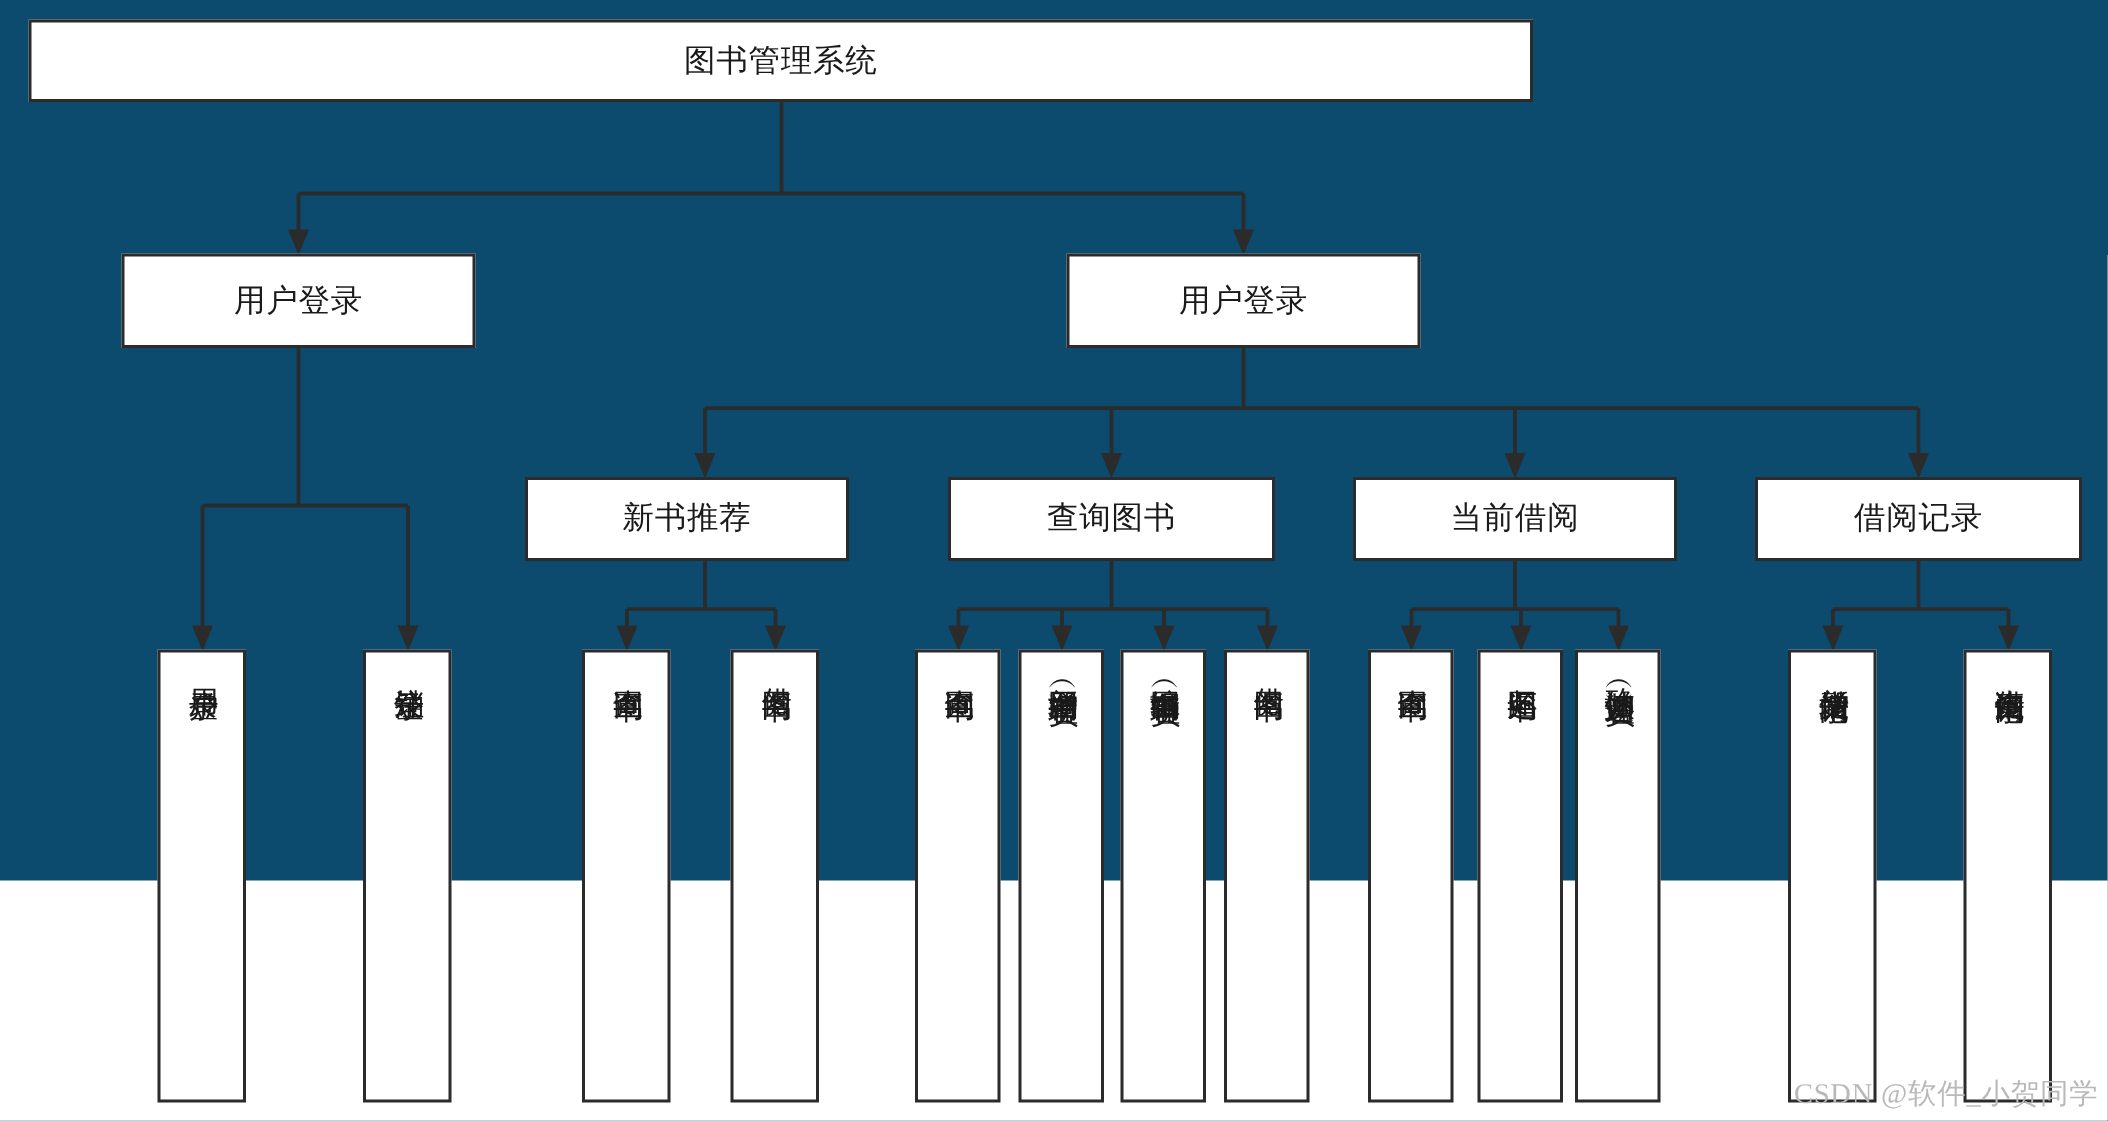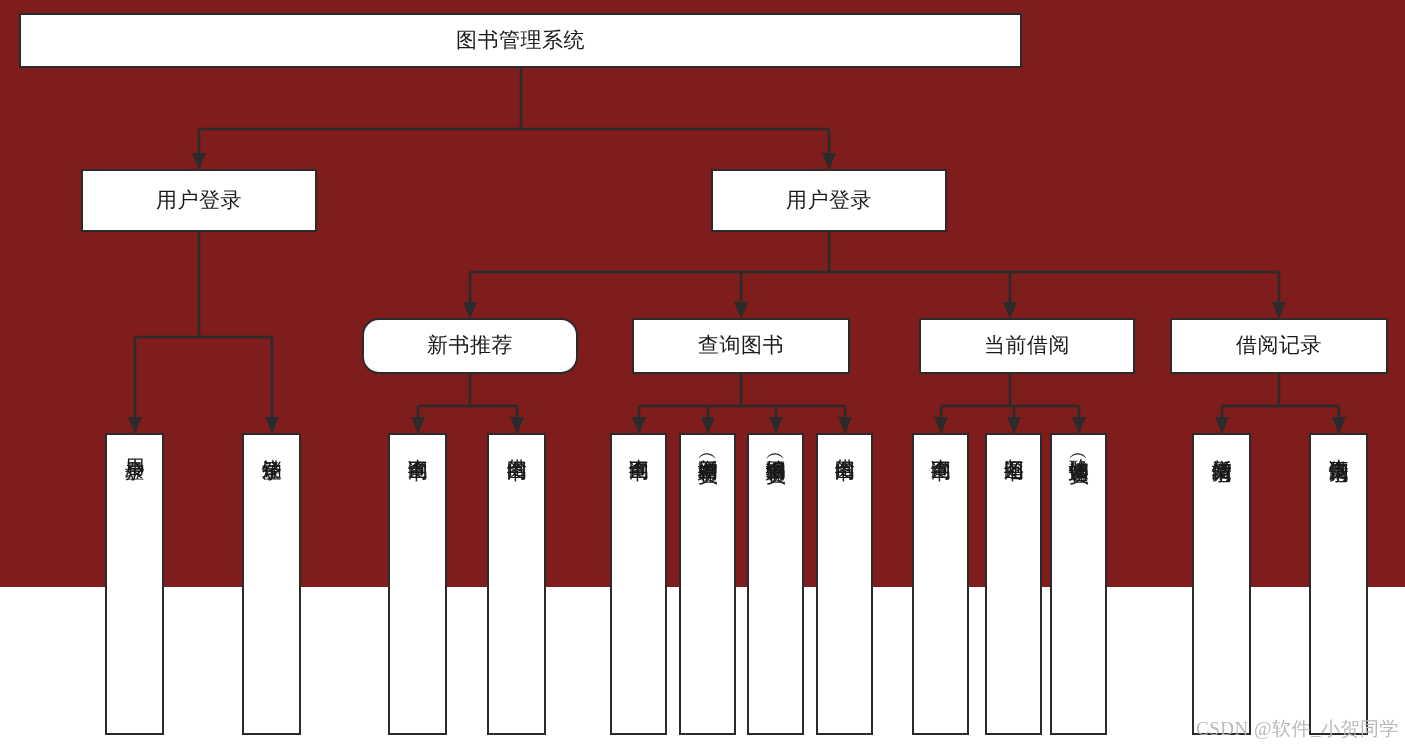--- a/index.html
+++ b/index.html
@@ -12,21 +12,21 @@
     width: 1405px;
     height: 747px;
     font-family: "DejaVu Sans", "Liberation Sans", sans-serif;
     color: #1a1a1a;
     overflow: hidden;
   }
   #diagram-root {
     position: relative;
     width: 1405px;
     height: 587px;
-    background: #7f1d1d;
+    background: #0c4a6e;
     font-family: Liberation Serif, serif;
   }
   #edge-layer {
     position: absolute;
     left: 0;
     top: 0;
     width: 1405px;
     height: 747px;
   }
   .node-box {
@@ -133,27 +133,27 @@
   <div id="node-layer">
       <div class="node-box h-node" style="left: 19px; top: 13px; width: 1003px; height: 55px;">
         <span class="node-label">图书管理系统</span>
       </div>
       <div class="node-box h-node" style="left: 81px; top: 169px; width: 236px; height: 63px;">
         <span class="node-label">用户登录</span>
       </div>
       <div class="node-box h-node" style="left: 711px; top: 169px; width: 236px; height: 63px;">
         <span class="node-label">用户登录</span>
       </div>
-      <div class="node-box h-node" style="left: 362px; top: 318px; width: 216px; height: 56px; border-radius: 17px;">
+      <div class="node-box h-node" style="left: 350px; top: 318px; width: 216px; height: 56px;">
         <span class="node-label">新书推荐</span>
       </div>
       <div class="node-box h-node" style="left: 632px; top: 318px; width: 218px; height: 56px;">
         <span class="node-label">查询图书</span>
       </div>
-      <div class="node-box h-node" style="left: 902px; top: 318px; width: 216px; height: 56px; margin-left: 17px;">
+      <div class="node-box h-node" style="left: 902px; top: 318px; width: 216px; height: 56px;">
         <span class="node-label">当前借阅</span>
       </div>
       <div class="node-box h-node" style="left: 1170px; top: 318px; width: 218px; height: 56px;">
         <span class="node-label">借阅记录</span>
       </div>
       <div class="node-box v-node" style="left: 105px; top: 433px; width: 59px; height: 302px;">
         <span class="node-label">用户登录</span>
       </div>
       <div class="node-box v-node" style="left: 242px; top: 433px; width: 59px; height: 302px;">
         <span class="node-label">注销登录</span>

